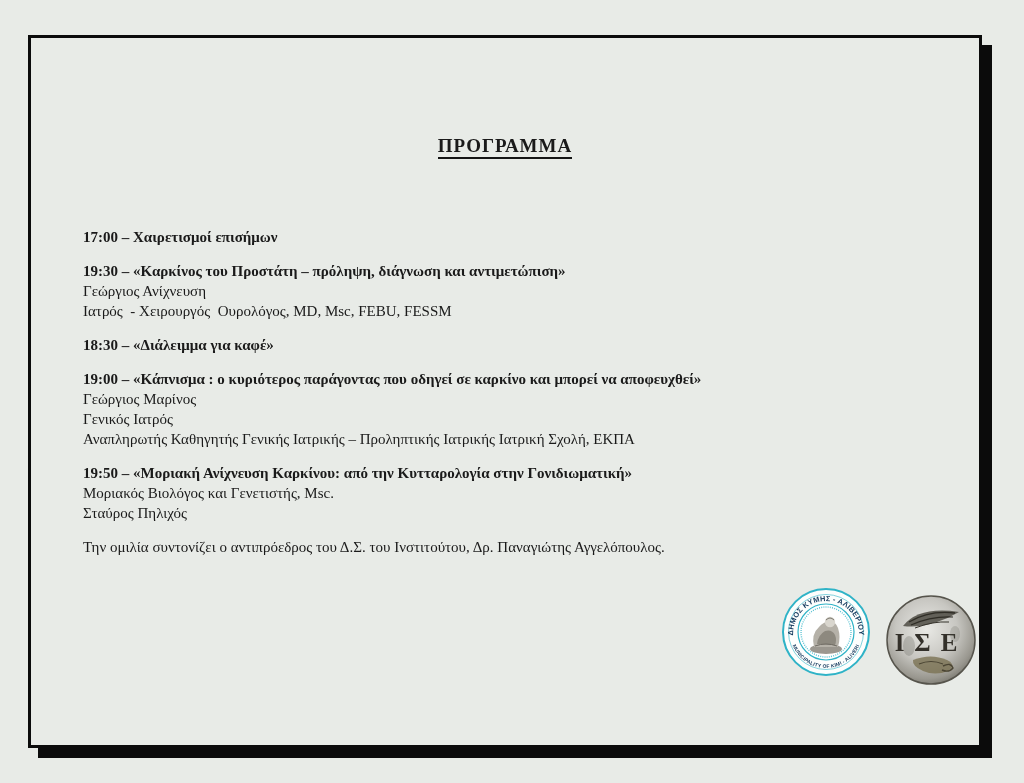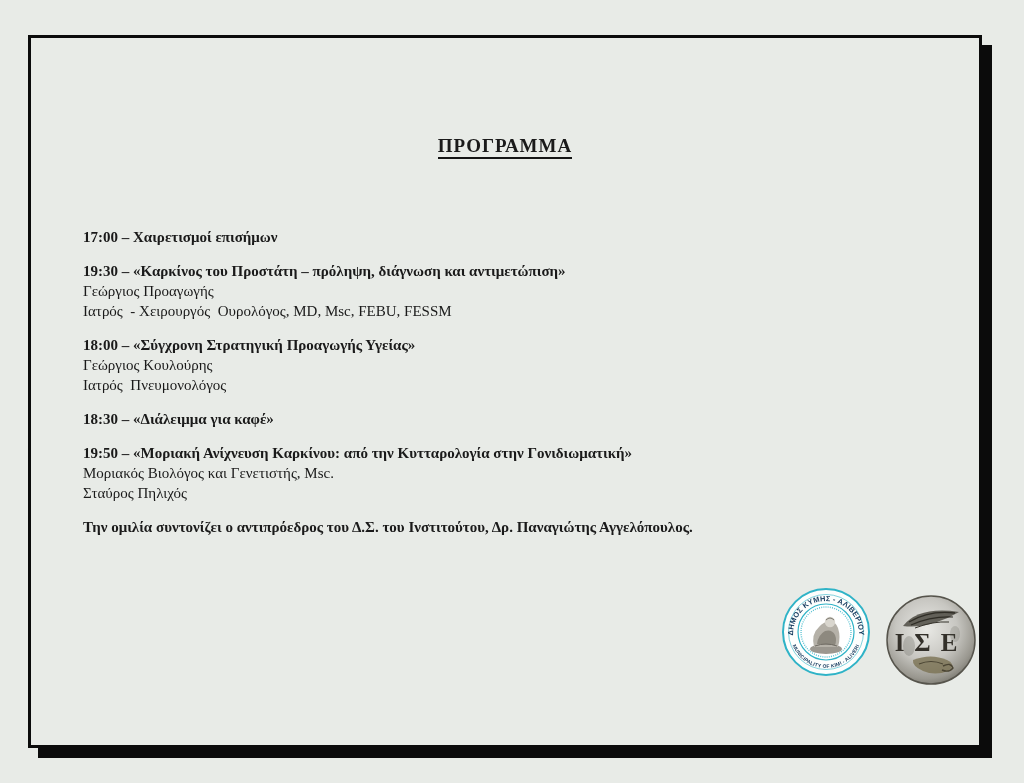--- a/index.html
+++ b/index.html
@@ -31,21 +31,21 @@
     padding-bottom: 1px;
   }
   .schedule {
     margin: 70px 30px 0 52px;
     font-size: 15px;
     line-height: 20px;
   }
   .block { margin-bottom: 14px; }
   .heading { font-weight: bold; white-space: pre-wrap; }
   .detail { white-space: pre-wrap; }
-  .footer-note { font-weight: bold; white-space: pre-wrap; }
+  .footer-note { font-weight: normal; white-space: pre-wrap; }
   .logo {
     position: absolute;
   }
   .logo-municipality { left: 751px; top: 550px; width: 88px; height: 88px; }
   .logo-coin         { left: 854px; top: 556px; width: 92px; height: 92px; }
 </style>
 </head>
 <body>
 
 <div class="frame">
@@ -55,34 +55,35 @@
   </div>
 
   <div class="schedule">
 
     <div class="block">
       <p class="heading">17:00 – Χαιρετισμοί επισήμων</p>
     </div>
 
     <div class="block">
       <p class="heading">19:30 – «Καρκίνος του Προστάτη – πρόληψη, διάγνωση και αντιμετώπιση»</p>
-      <p class="detail">Γεώργιος Προαγωγής</p>
+      <p class="detail">Γεώργιος Ανίχνευση</p>
       <p class="detail">Ιατρός  - Χειρουργός  Ουρολόγος, MD, Msc, FEBU, FESSM</p>
     </div>
 
-    <div class="block">
-      <p class="heading">18:00 – «Σύγχρονη Στρατηγική Προαγωγής Υγείας»</p>
-      <p class="detail">Γεώργιος Κουλούρης</p>
-      <p class="detail">Ιατρός  Πνευμονολόγος</p>
-    </div>
 
     <div class="block">
       <p class="heading">18:30 – «Διάλειμμα για καφέ»</p>
     </div>
 
+    <div class="block">
+      <p class="heading">19:00 – «Κάπνισμα : ο κυριότερος παράγοντας που οδηγεί σε καρκίνο και μπορεί να αποφευχθεί»</p>
+      <p class="detail">Γεώργιος Μαρίνος</p>
+      <p class="detail">Γενικός Ιατρός</p>
+      <p class="detail">Αναπληρωτής Καθηγητής Γενικής Ιατρικής – Προληπτικής Ιατρικής Ιατρική Σχολή, ΕΚΠΑ</p>
+    </div>
 
     <div class="block">
       <p class="heading">19:50 – «Μοριακή Ανίχνευση Καρκίνου: από την Κυτταρολογία στην Γονιδιωματική»</p>
       <p class="detail">Μοριακός Βιολόγος και Γενετιστής, Msc.</p>
       <p class="detail">Σταύρος Πηλιχός</p>
     </div>
 
     <p class="footer-note">Την ομιλία συντονίζει ο αντιπρόεδρος του Δ.Σ. του Ινστιτούτου, Δρ. Παναγιώτης Αγγελόπουλος.</p>
 
   </div>

